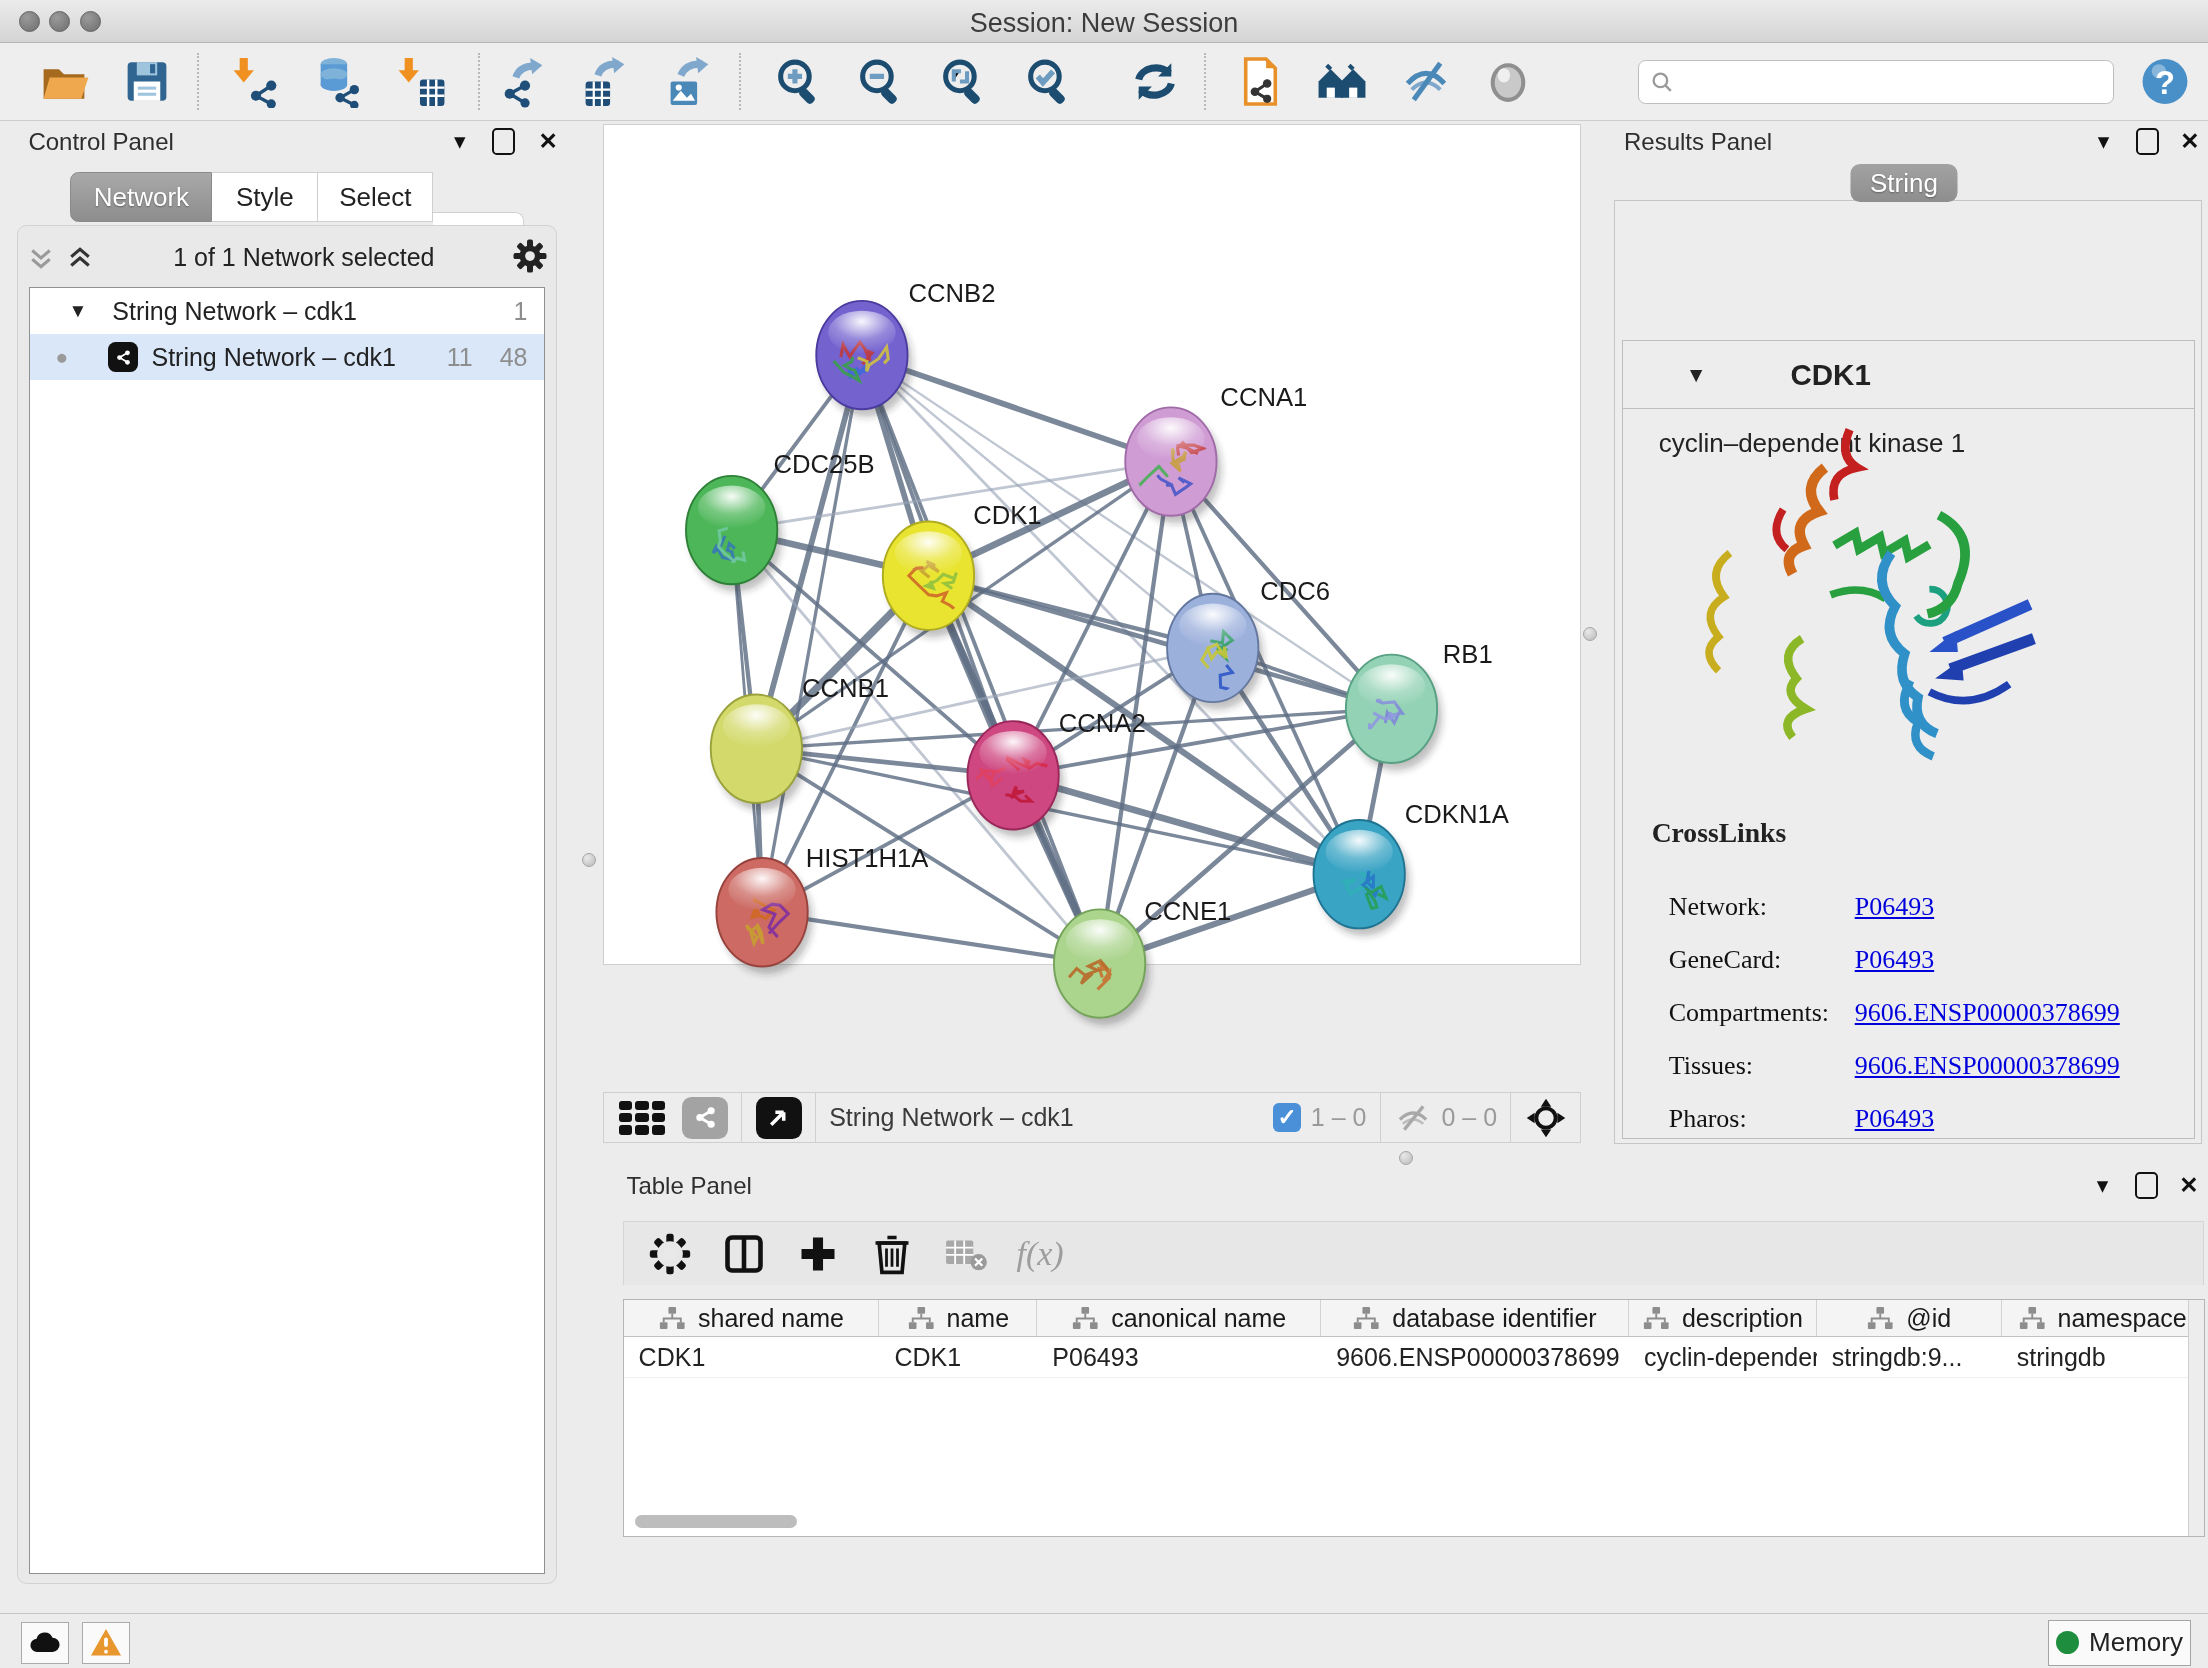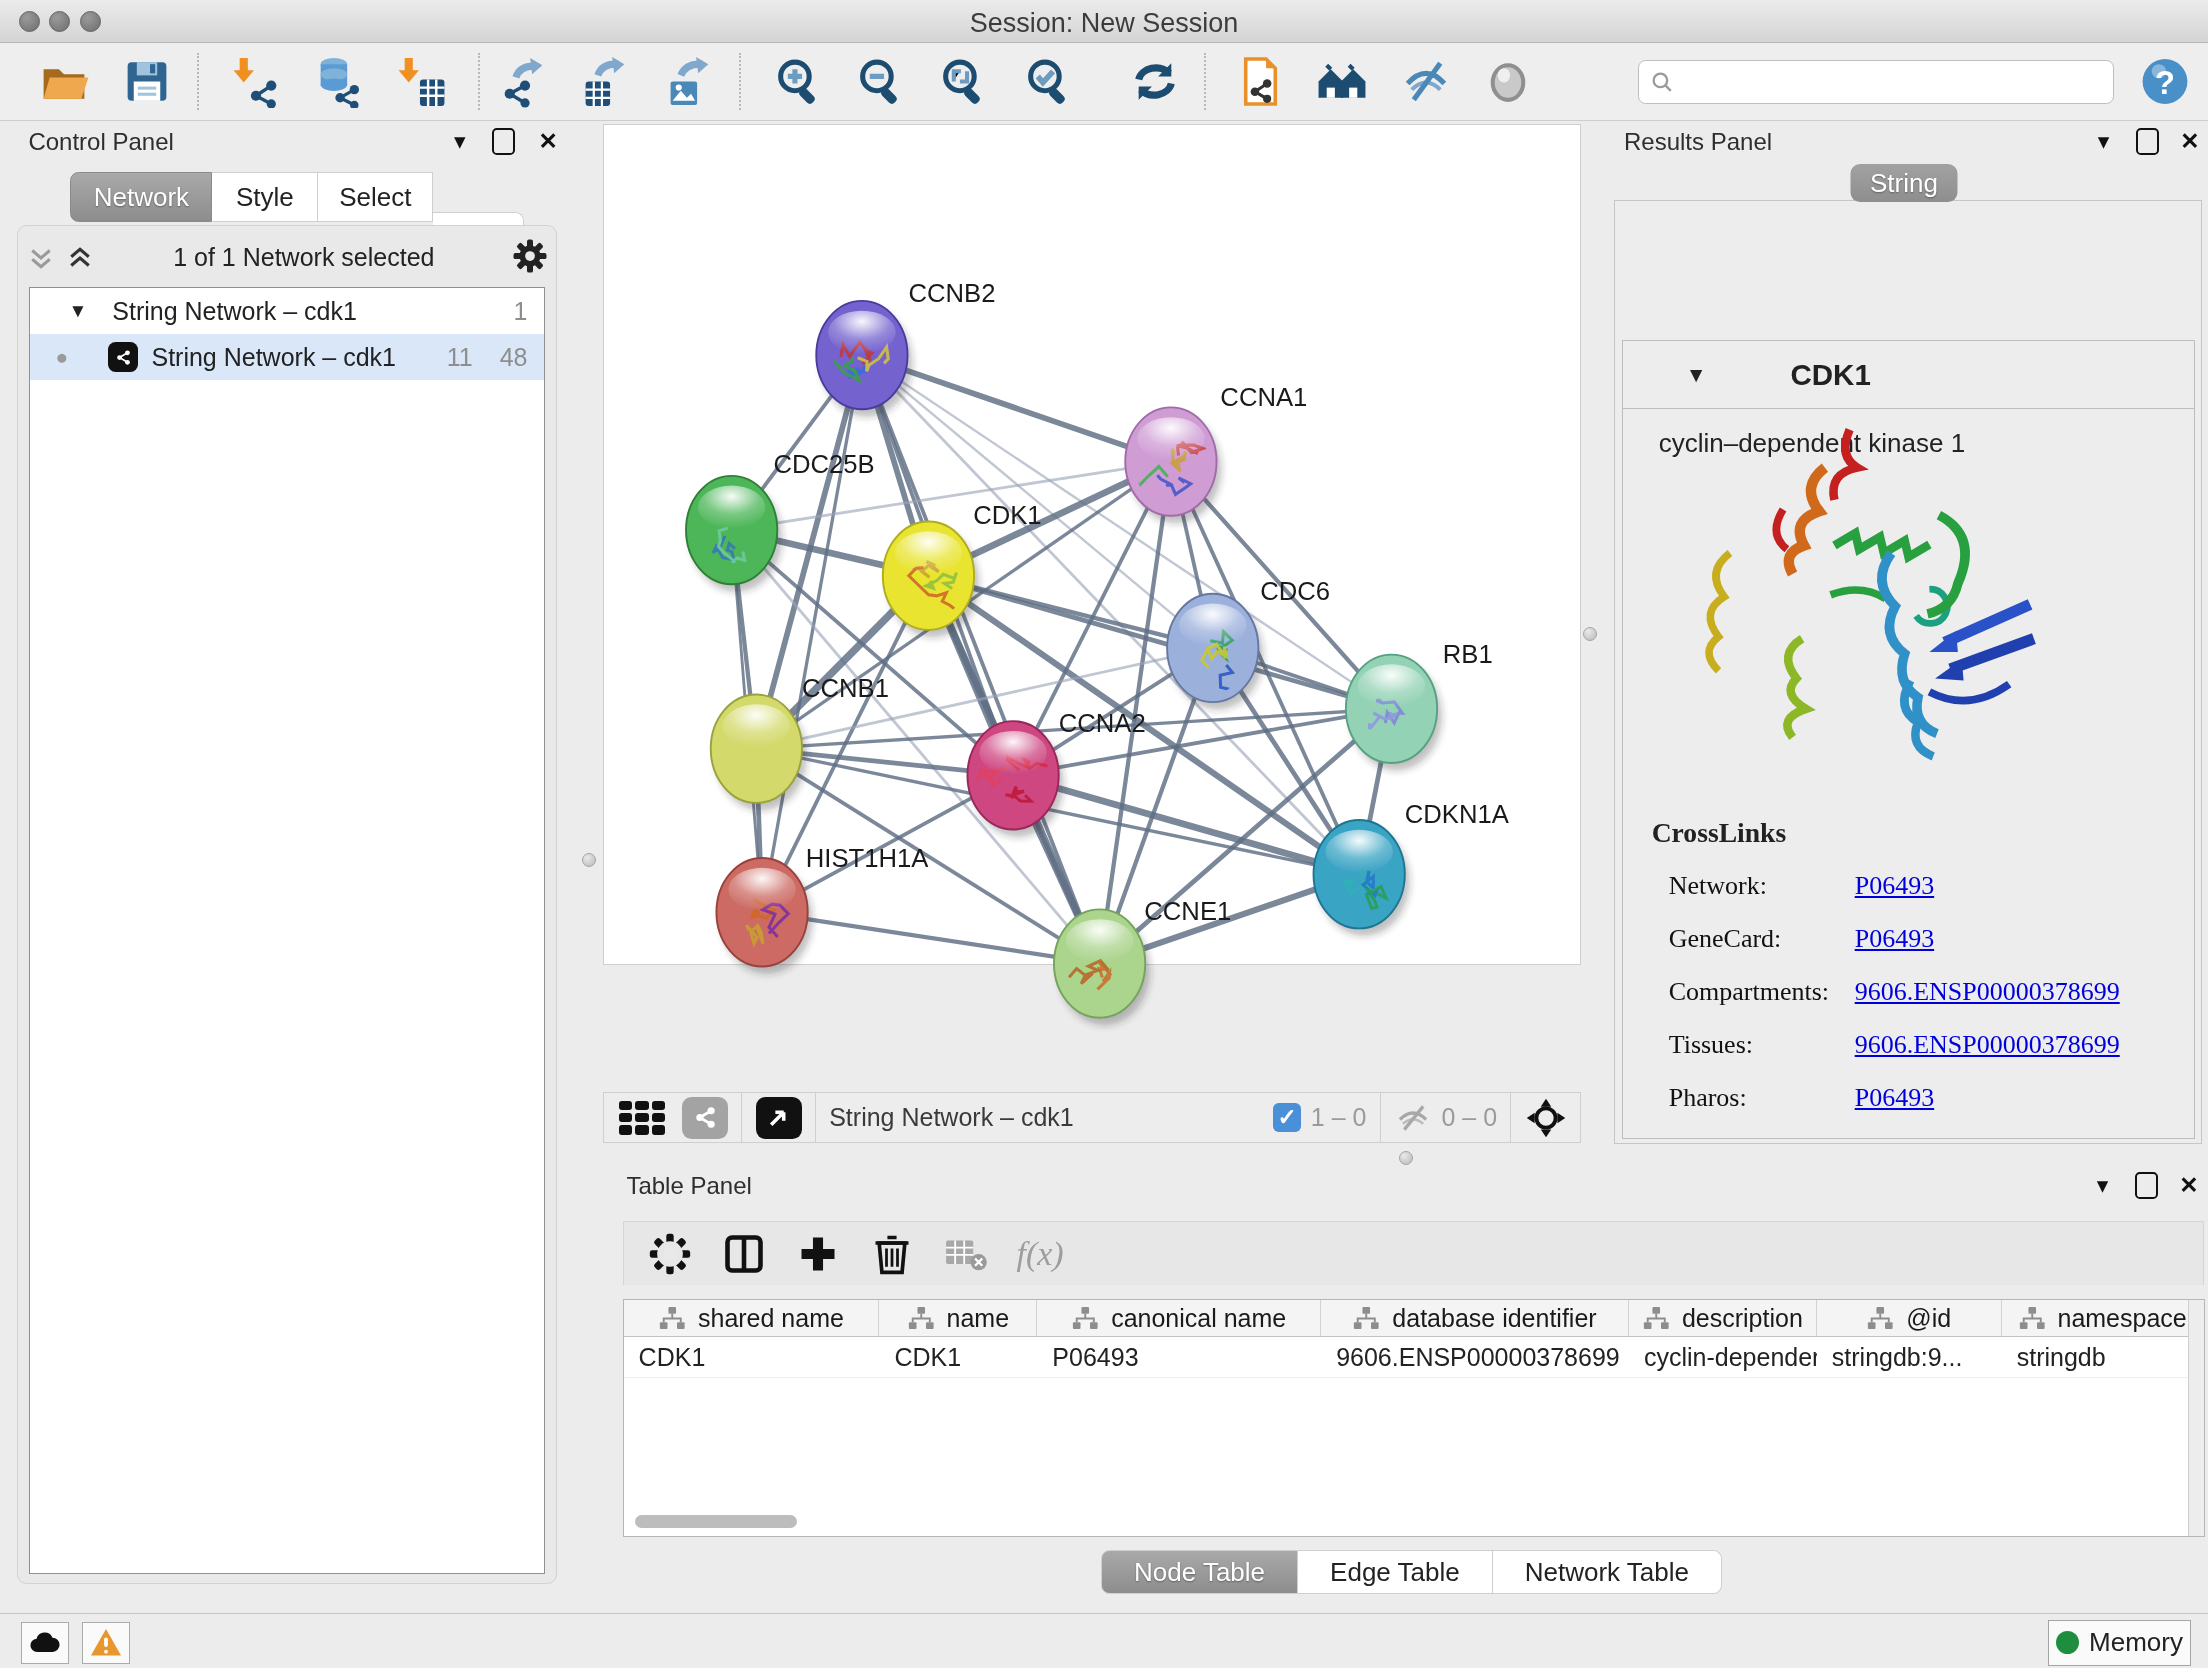--- a/index.html
+++ b/index.html
@@ -70,21 +70,21 @@
     border:1px solid #c6c6c6;}
   .rp-btnbox{position:absolute;left:6.7px;top:40px;width:571px;height:93px;border:1px solid #bdbdbd;}
   .rp-btn{position:absolute;top:23px;height:48px;background:#fff;border:1px solid #c6c6c6;border-radius:8.6px;
     font-size:26px;display:flex;align-items:center;justify-content:center;cursor:pointer;
     box-shadow:0 1px 1.9px rgba(0,0,0,.12);}
   .rp-protein{position:absolute;left:6.7px;top:139px;width:571px;height:797px;border:1px solid #bdbdbd;}
   .rp-prot-head{height:67px;border-bottom:1px solid #bdbdbd;display:flex;align-items:center;}
   .rp-prot-name{font-size:29.5px;font-weight:bold;}
   .rp-desc{font-size:26px;margin:19px 0 0 36px;}
   .crosslinks{position:absolute;left:46px;top:476px;font-family:"Liberation Serif",serif;}
-  .cl-title{font-size:27.6px;font-weight:bold;margin-bottom:10px;margin-left:-17px;}
+  .cl-title{font-size:27.6px;font-weight:bold;margin-bottom:31px;margin-left:-17px;}
   .cl-row{display:flex;height:53px;align-items:center;font-size:26px;}
   .cl-label{width:186px;color:#111;}
   .cl-link{color:#0000dd;text-decoration:underline;cursor:pointer;}
   
   .table-panel{position:absolute;left:615px;top:1166px;width:1593px;height:447px;}
   .tp-header{position:absolute;left:11.4px;top:5.7px;right:9.5px;display:flex;align-items:center;}
   .tp-toolbar{position:absolute;left:7.6px;top:55px;right:3.8px;height:63px;background:#e7e7e7;
     border:1px solid #d5d5d5;border-bottom:none;display:flex;align-items:center;padding-left:21px;}
   .tp-tool{width:51px;height:51px;margin-right:23px;display:flex;align-items:center;justify-content:center;cursor:pointer;}
   .fx{font-family:"Liberation Serif",serif;font-style:italic;font-size:34px;color:#9d9d9d;}
@@ -805,25 +805,20 @@
           <div class="td" style="width: 284px;">P06493</div>
           <div class="td" style="width: 308px;">9606.ENSP00000378699</div>
           <div class="td" style="width: 188px;">cyclin-dependent ...</div>
           <div class="td" style="width: 185px;">stringdb:9...</div>
           <div class="td" style="width: 202px;">stringdb</div>
         </div>
       </div>
     <div class="hscroll"></div>
     <div class="vscroll"></div>
   </div>
-  <div class="tp-tabs" id="tp-tabs">
-      <div class="tp-tab sel">Node Table</div>
-      <div class="tp-tab">Edge Table</div>
-      <div class="tp-tab">Network Table</div>
-    </div>
 </div>
 
 <div class="statusbar">
   <div class="sb-btn" style="left:21px">
     <svg width="32" height="23" viewBox="0 0 34 24">
         <path d="M9 22a7 7 0 0 1-1-14 9 9 0 0 1 17-1 6.5 6.5 0 0 1 0 15z" fill="#111"></path>
       </svg>
   </div>
   <div class="sb-btn" style="left:82px">
     <svg width="32" height="28.5" viewBox="0 0 34 30">

